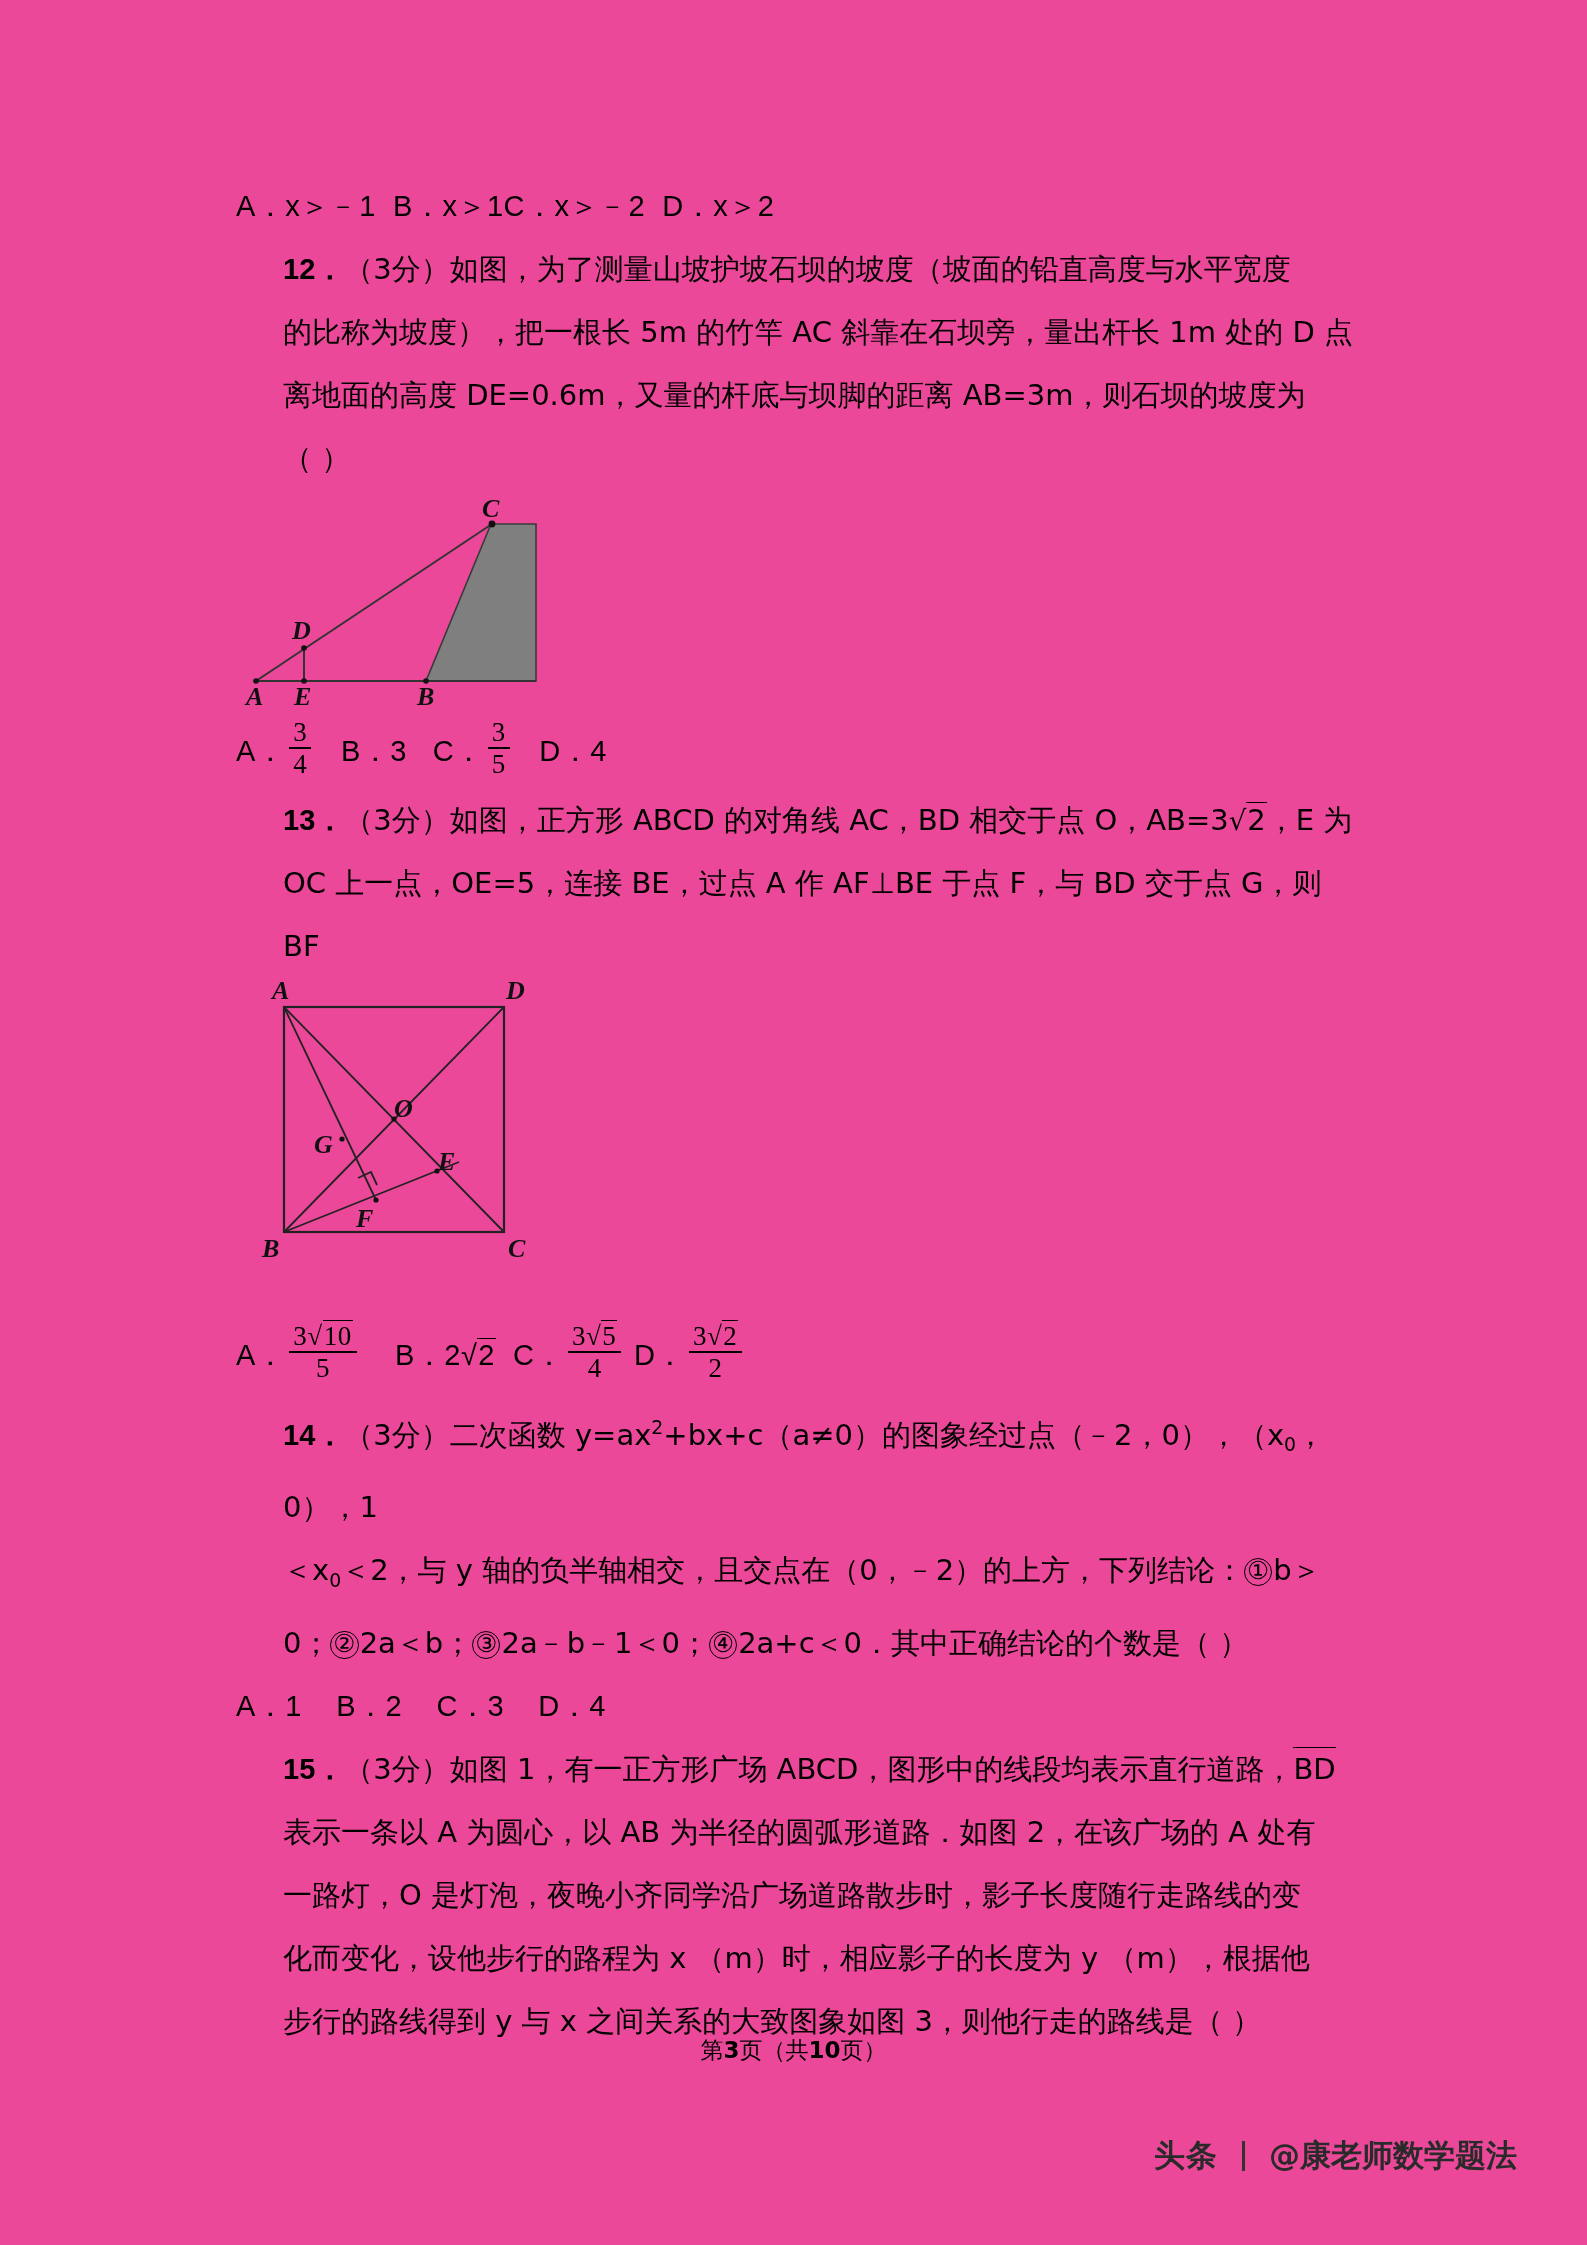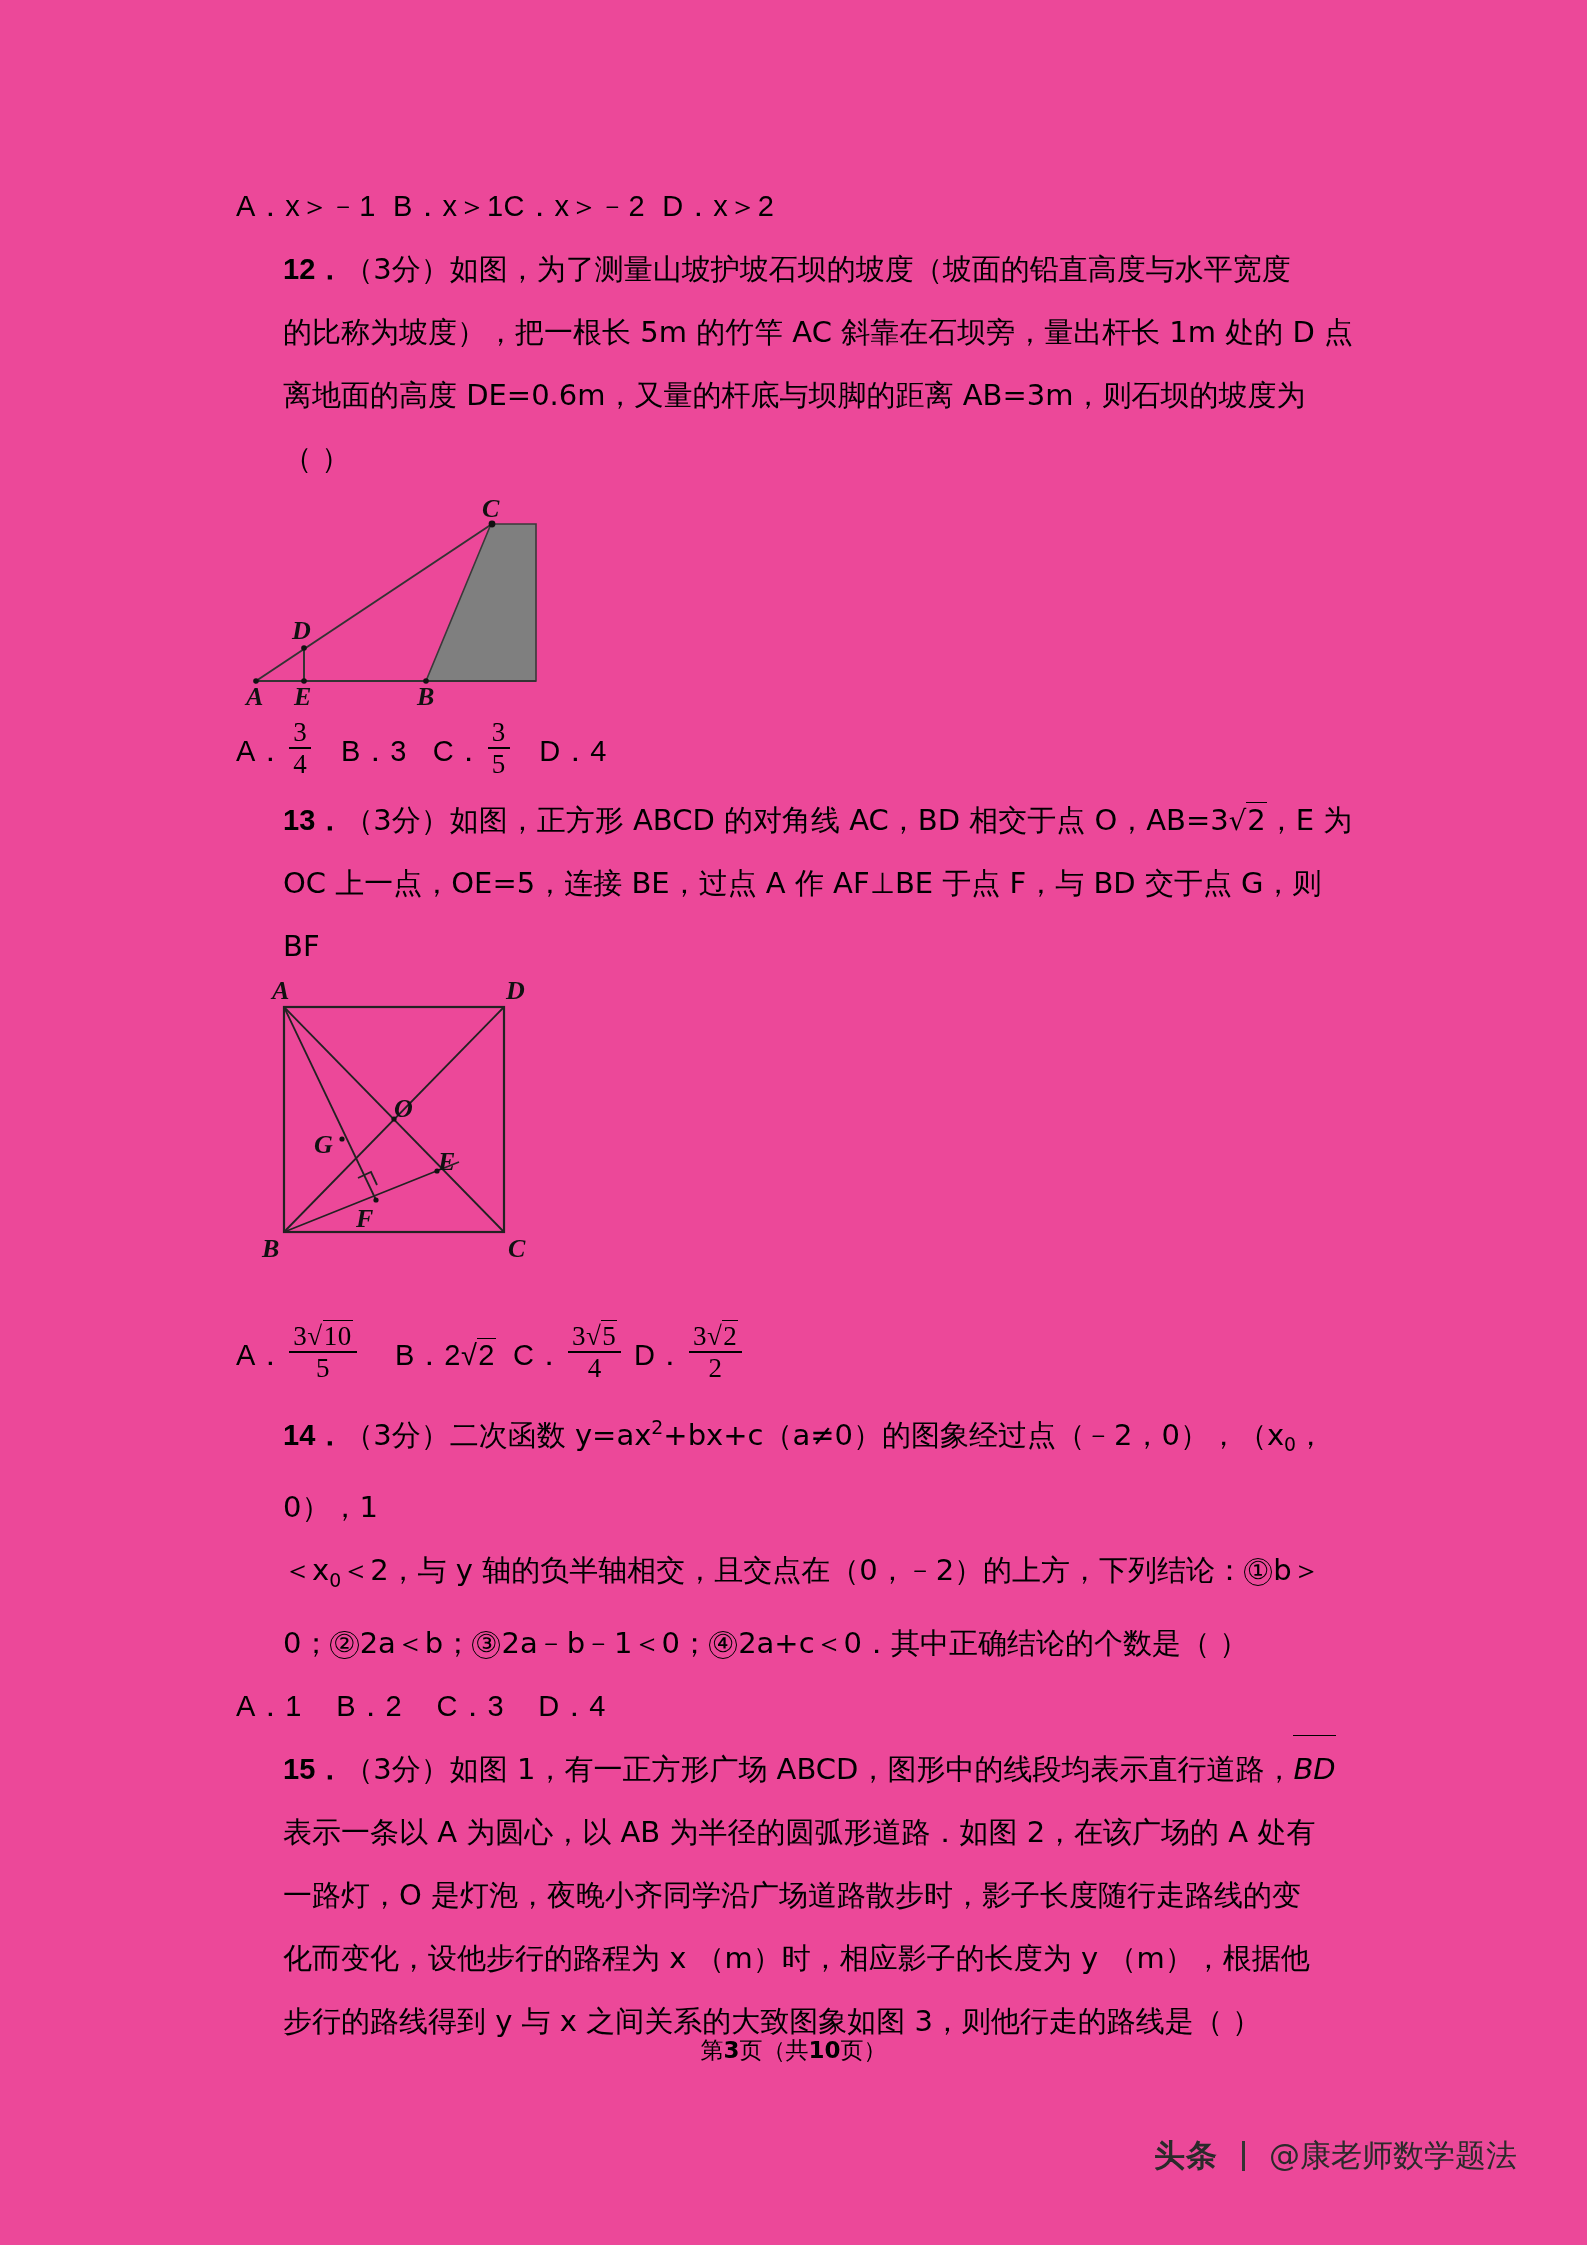--- a/index.html
+++ b/index.html
@@ -58,21 +58,21 @@
     display: inline-block;
     border: 1.6px solid #000;
     border-radius: 50%;
     width: 1.05em; height: 1.05em;
     line-height: 1.0em;
     text-align: center;
     font-size: 0.86em;
     vertical-align: 0.06em;
     margin-right: 1px;
   }
-  .ovl { border-top: 1.6px solid #000; padding-top:16px; font-style: italic;}
+  .ovl { border-top: 1.6px solid #000; padding-top:4px; }
 
   
   .fig12 { position: relative; height: 215px; margin: 6px 0 2px 0; }
   
   .fig13 { position: relative; height: 330px; margin: 4px 0 2px 0; }
 
   .figlabel {
     position: absolute;
     font-family: "Liberation Serif", "DejaVu Serif", serif;
     font-style: italic;
@@ -106,21 +106,21 @@
   .wm-logo {
     font-family: "DejaVu Sans", "Liberation Sans", sans-serif;
     font-size: 31px;
     font-weight: bold;
     letter-spacing: 1px;
   }
   .wm-bar { width: 3px; height: 30px; background: #333; }
   .wm-text {
     font-family: "DejaVu Sans", "Liberation Sans", sans-serif;
     font-size: 31px;
-    font-weight: normal;
+    font-weight: bold;
   }
 </style>
 </head>
 <body>
 
 <div class="page">
   <div class="content">
 
     <div class="line opts">
       <span>A．</span><span>x＞﹣1</span>&nbsp;&nbsp;<span>B．</span><span>x＞1</span><span>C．</span><span>x＞﹣2</span>&nbsp;&nbsp;<span>D．</span><span>x＞2</span>

